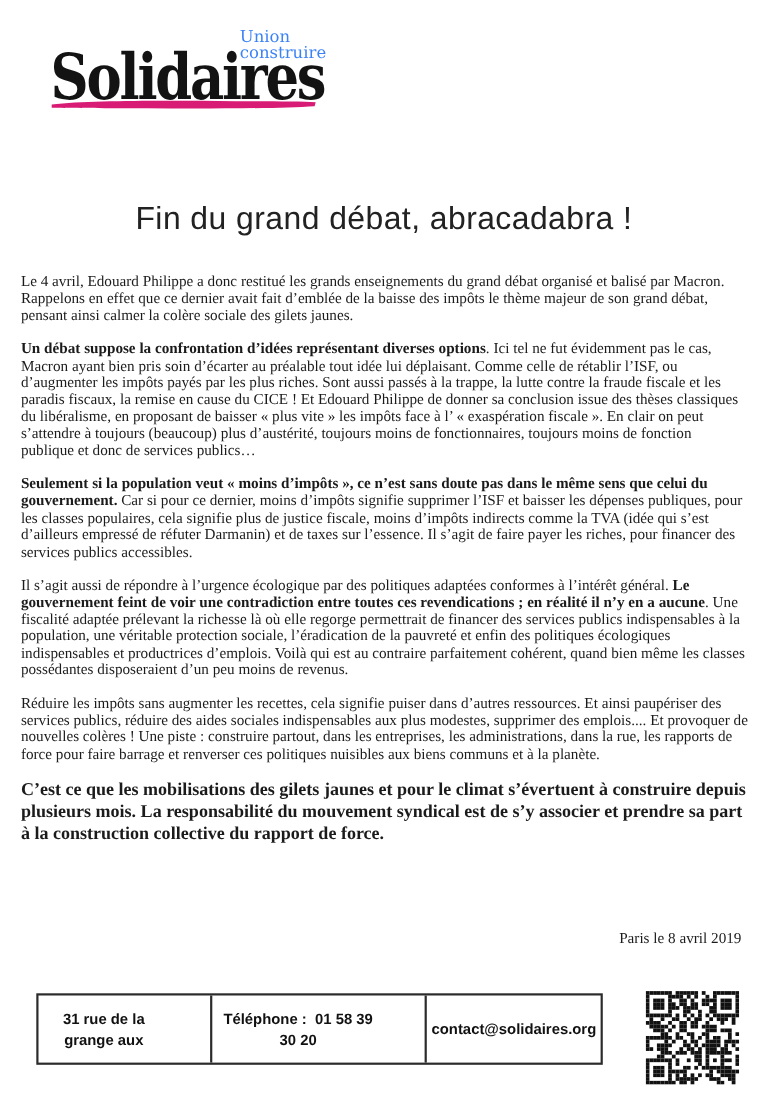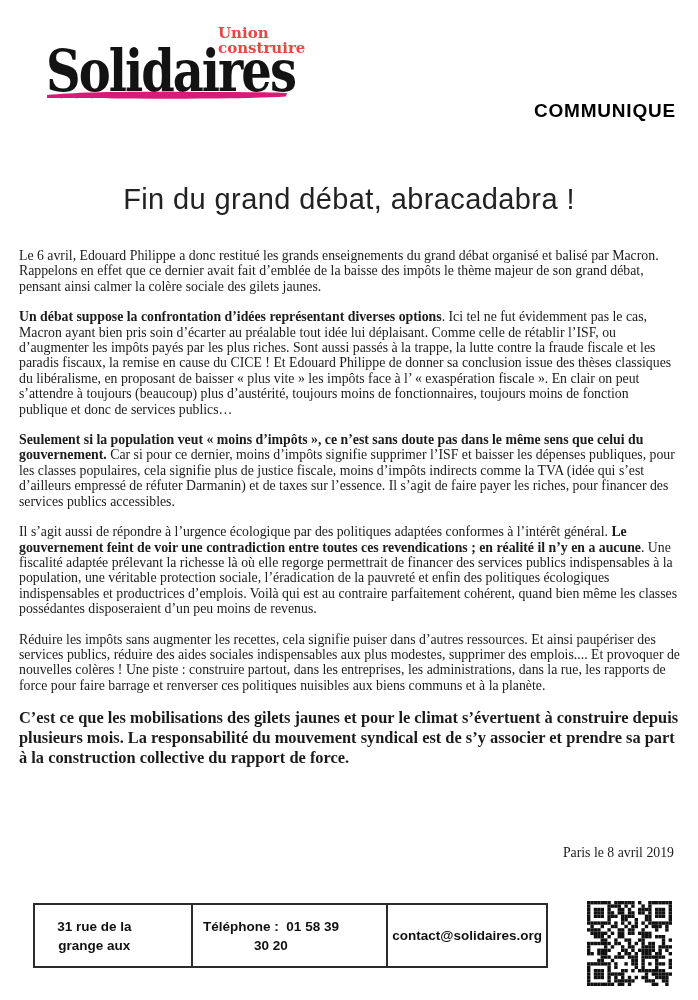--- a/index.html
+++ b/index.html
@@ -5,22 +5,22 @@
   html,body{margin:0;padding:0;background:#e8e8e8;}
   .page{
     position:relative;width:698px;height:1000px;margin:0 auto;
     background:#ffffff;overflow:hidden;
     font-family:"Liberation Serif",serif;color:#1b1b1b;
   }
   
   .logo{position:absolute;left:44px;top:16px;width:256px;height:90px;}
   .logo-union{
     position:absolute;left:174px;top:10px;
-    font-family:"DejaVu Serif",serif;font-weight:bold;
-    font-size:15px;line-height:15px;color:#ef4444;
+    font-family:"DejaVu Serif",serif;font-weight:normal;
+    font-size:15px;line-height:15px;color:#3b82f6;
   }
   .logo-word{
     position:absolute;left:2px;top:26px;white-space:nowrap;
     font-family:"DejaVu Serif",serif;font-weight:bold;
     font-size:48px;line-height:48px;letter-spacing:-2px;color:#131313;
     transform:scaleY(1.2);transform-origin:0 0;
   }
   .logo-swoosh{position:absolute;left:0;top:72px;}
   
   .communique{
@@ -72,26 +72,25 @@
     <div class="logo-union">
       <div>Union</div>
       <div>construire</div>
     </div>
     <div class="logo-word">Solidaires</div>
     <svg class="logo-swoosh" width="246" height="14" viewBox="0 0 246 14">
       <path d="M3,7 C40,3 110,3.5 170,4 C200,4.2 230,4 243,5 L242,8.5 C210,10.5 150,11 90,10.5 C55,10.2 20,10.5 3,10 Z" fill="#d81b74"></path>
     </svg>
   </div>
 
-  <div class="communique">COMMUNIQUE</div>
 
   <h1 class="title">Fin du grand débat, abracadabra !</h1>
 
   <div class="bodytext">
-      <p class="para"><span>Le 6 avril, Edouard Philippe a donc restitué les grands enseignements du grand débat organisé et balisé par Macron. Rappelons en effet que ce dernier avait fait d’emblée de la baisse des impôts le thème majeur de son grand débat, pensant ainsi calmer la colère sociale des gilets jaunes.</span></p>
+      <p class="para"><span>Le 4 avril, Edouard Philippe a donc restitué les grands enseignements du grand débat organisé et balisé par Macron. Rappelons en effet que ce dernier avait fait d’emblée de la baisse des impôts le thème majeur de son grand débat, pensant ainsi calmer la colère sociale des gilets jaunes.</span></p>
       <p class="para"><span class="b">Un débat suppose la confrontation d’idées représentant diverses options</span><span>. Ici tel ne fut évidemment pas le cas, Macron ayant bien pris soin d’écarter au préalable tout idée lui déplaisant. Comme celle de rétablir l’ISF, ou d’augmenter les impôts payés par les plus riches. Sont aussi passés à la trappe, la lutte contre la fraude fiscale et les paradis fiscaux, la remise en cause du CICE ! Et Edouard Philippe de donner sa conclusion issue des thèses classiques du libéralisme, en proposant de baisser « plus vite » les impôts face à l’ « exaspération fiscale ». En clair on peut s’attendre à toujours (beaucoup) plus d’austérité, toujours moins de fonctionnaires, toujours moins de fonction publique et donc de services publics…</span></p>
       <p class="para"><span class="b">Seulement si la population veut « moins d’impôts », ce n’est sans doute pas dans le même sens que celui du gouvernement.</span><span> Car si pour ce dernier, moins d’impôts signifie supprimer l’ISF et baisser les dépenses publiques, pour les classes populaires, cela signifie plus de justice fiscale, moins d’impôts indirects comme la TVA (idée qui s’est d’ailleurs empressé de réfuter Darmanin) et de taxes sur l’essence. Il s’agit de faire payer les riches, pour financer des services publics accessibles.</span></p>
       <p class="para"><span>Il s’agit aussi de répondre à l’urgence écologique par des politiques adaptées conformes à l’intérêt général. </span><span class="b">Le gouvernement feint de voir une contradiction entre toutes ces revendications ; en réalité il n’y en a aucune</span><span>. Une fiscalité adaptée prélevant la richesse là où elle regorge permettrait de financer des services publics indispensables à la population, une véritable protection sociale, l’éradication de la pauvreté et enfin des politiques écologiques indispensables et productrices d’emplois. Voilà qui est au contraire parfaitement cohérent, quand bien même les classes possédantes disposeraient d’un peu moins de revenus.</span></p>
       <p class="para"><span>Réduire les impôts sans augmenter les recettes, cela signifie puiser dans d’autres ressources. Et ainsi paupériser des services publics, réduire des aides sociales indispensables aux plus modestes, supprimer des emplois.... Et provoquer de nouvelles colères ! Une piste : construire partout, dans les entreprises, les administrations, dans la rue, les rapports de force pour faire barrage et renverser ces politiques nuisibles aux biens communs et à la planète.</span></p>
       <p class="para para-large"><span class="b">C’est ce que les mobilisations des gilets jaunes et pour le climat s’évertuent à construire depuis plusieurs mois. La responsabilité du mouvement syndical est de s’y associer et prendre sa part à la construction collective du rapport de force.</span></p>
     </div>
 
   <div class="dateline">Paris le 8 avril 2019</div>
 
   <div class="ftable">

